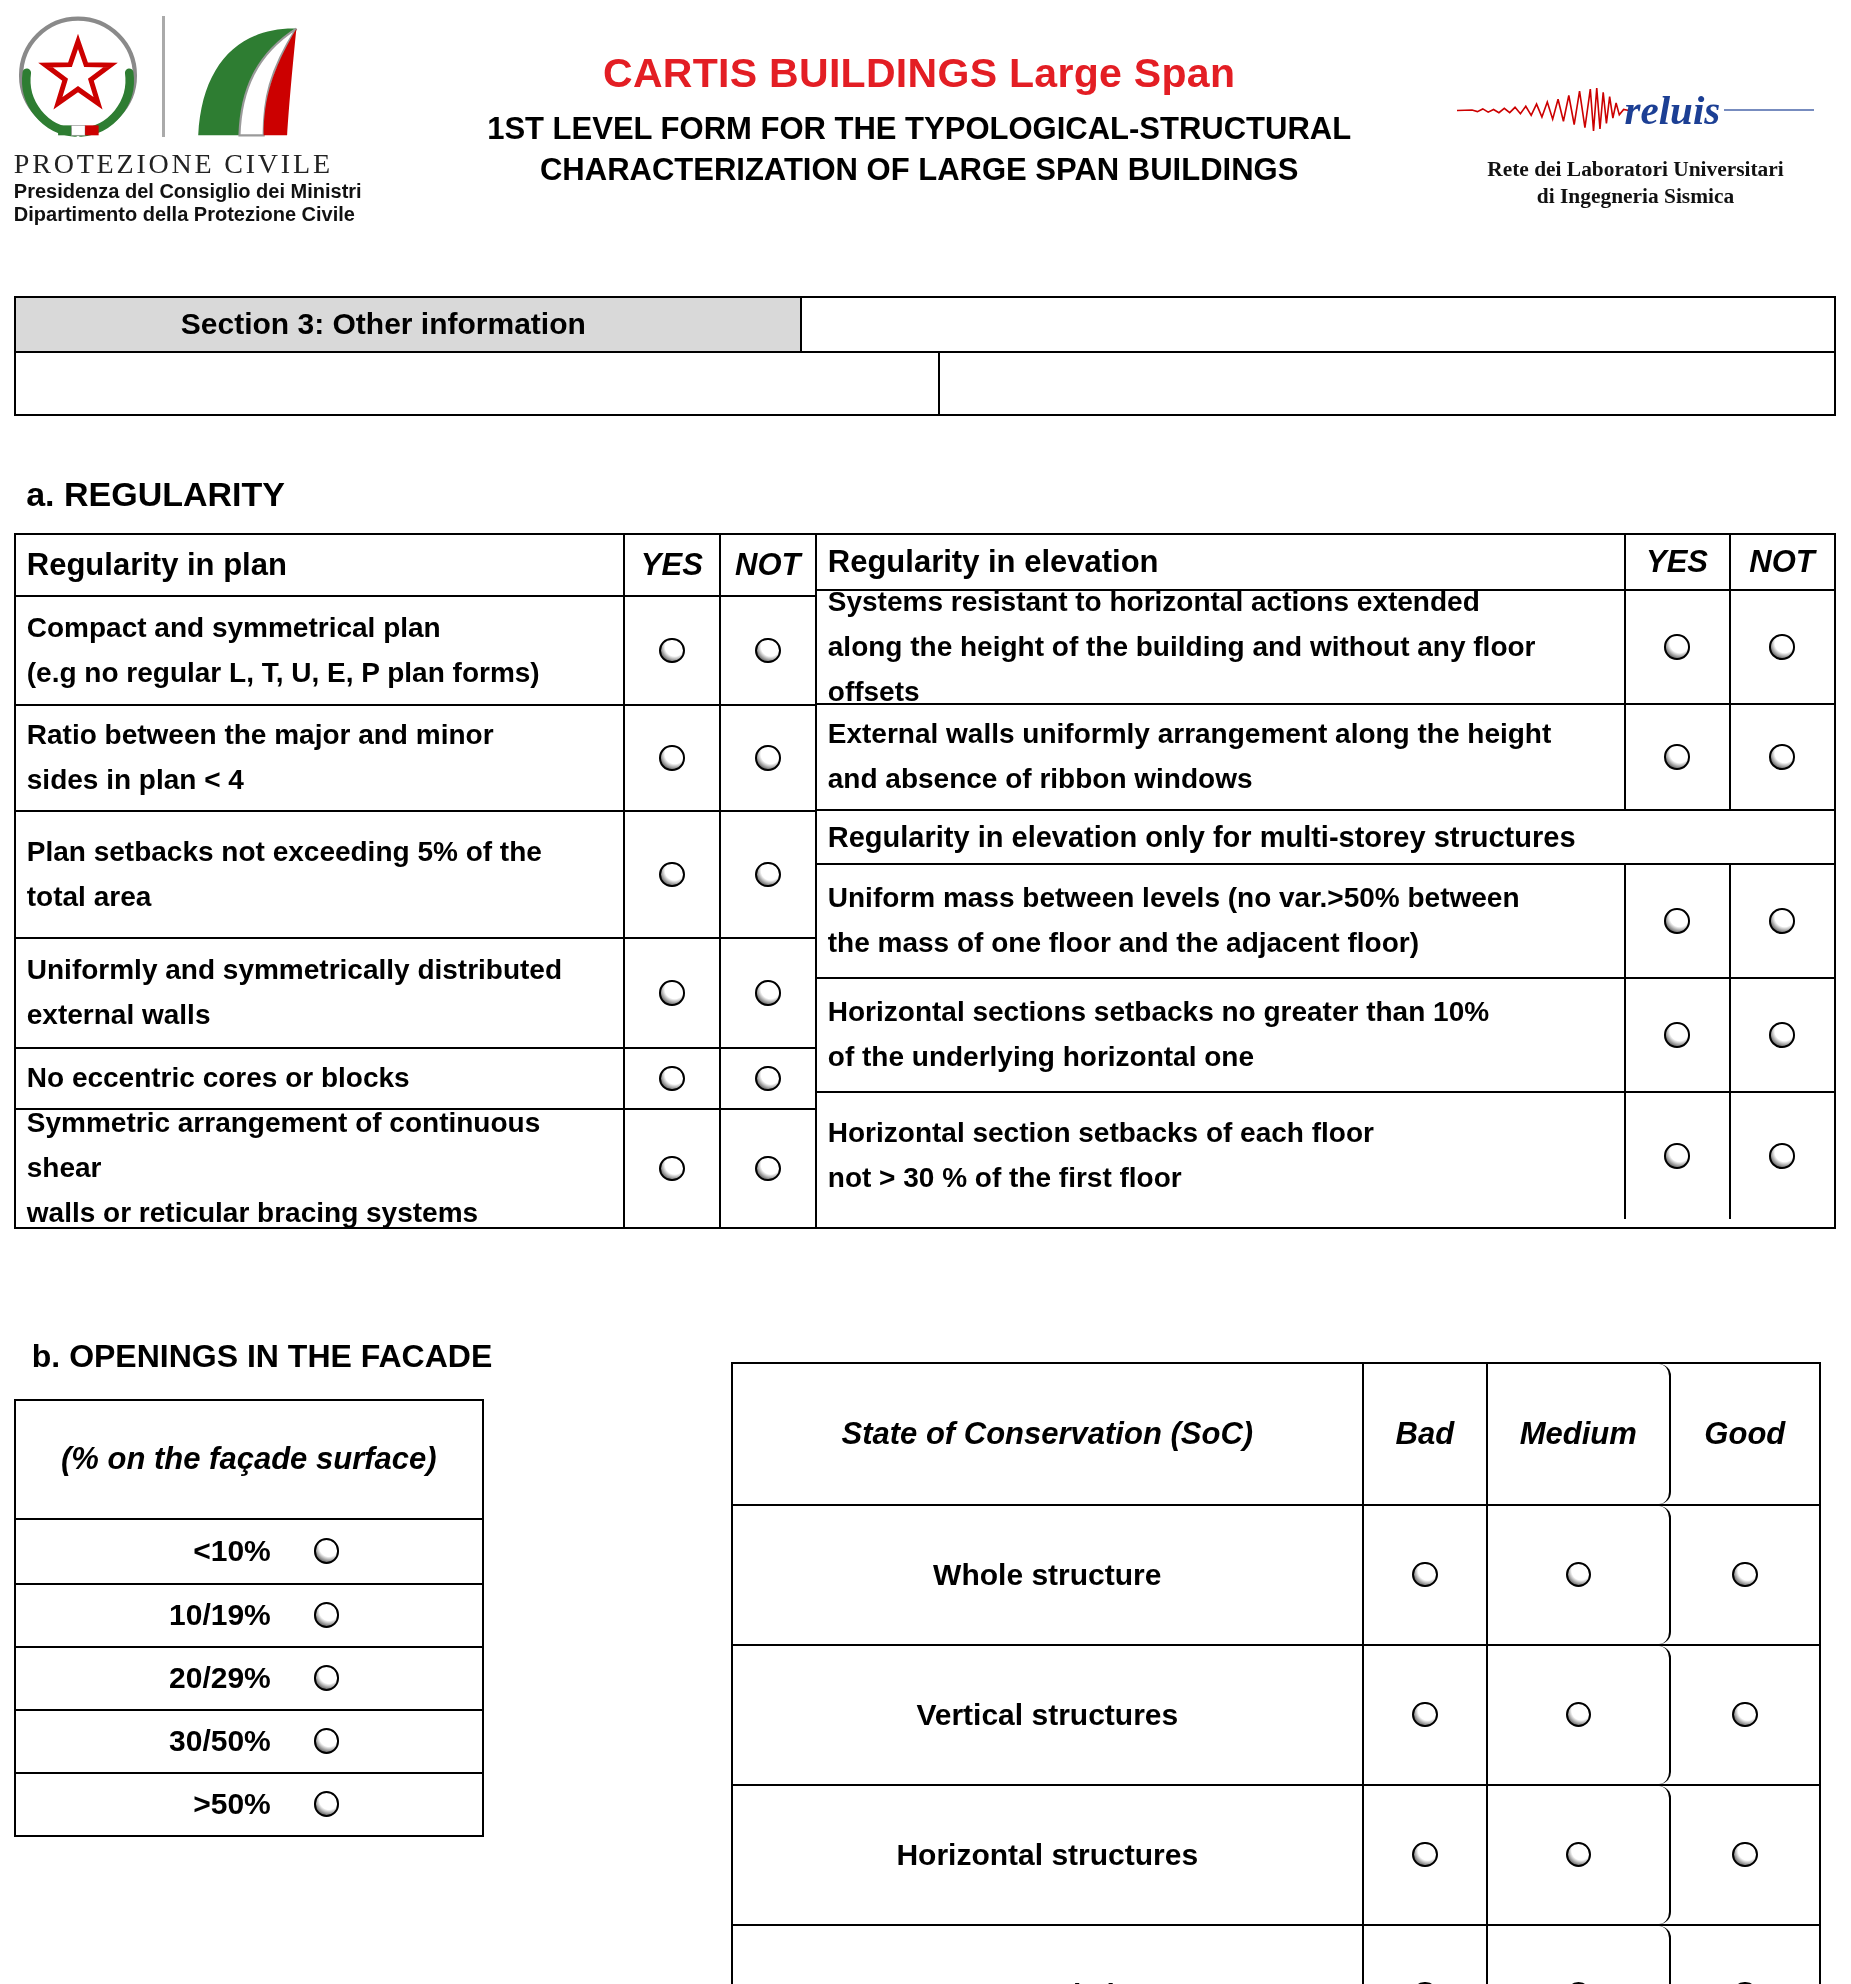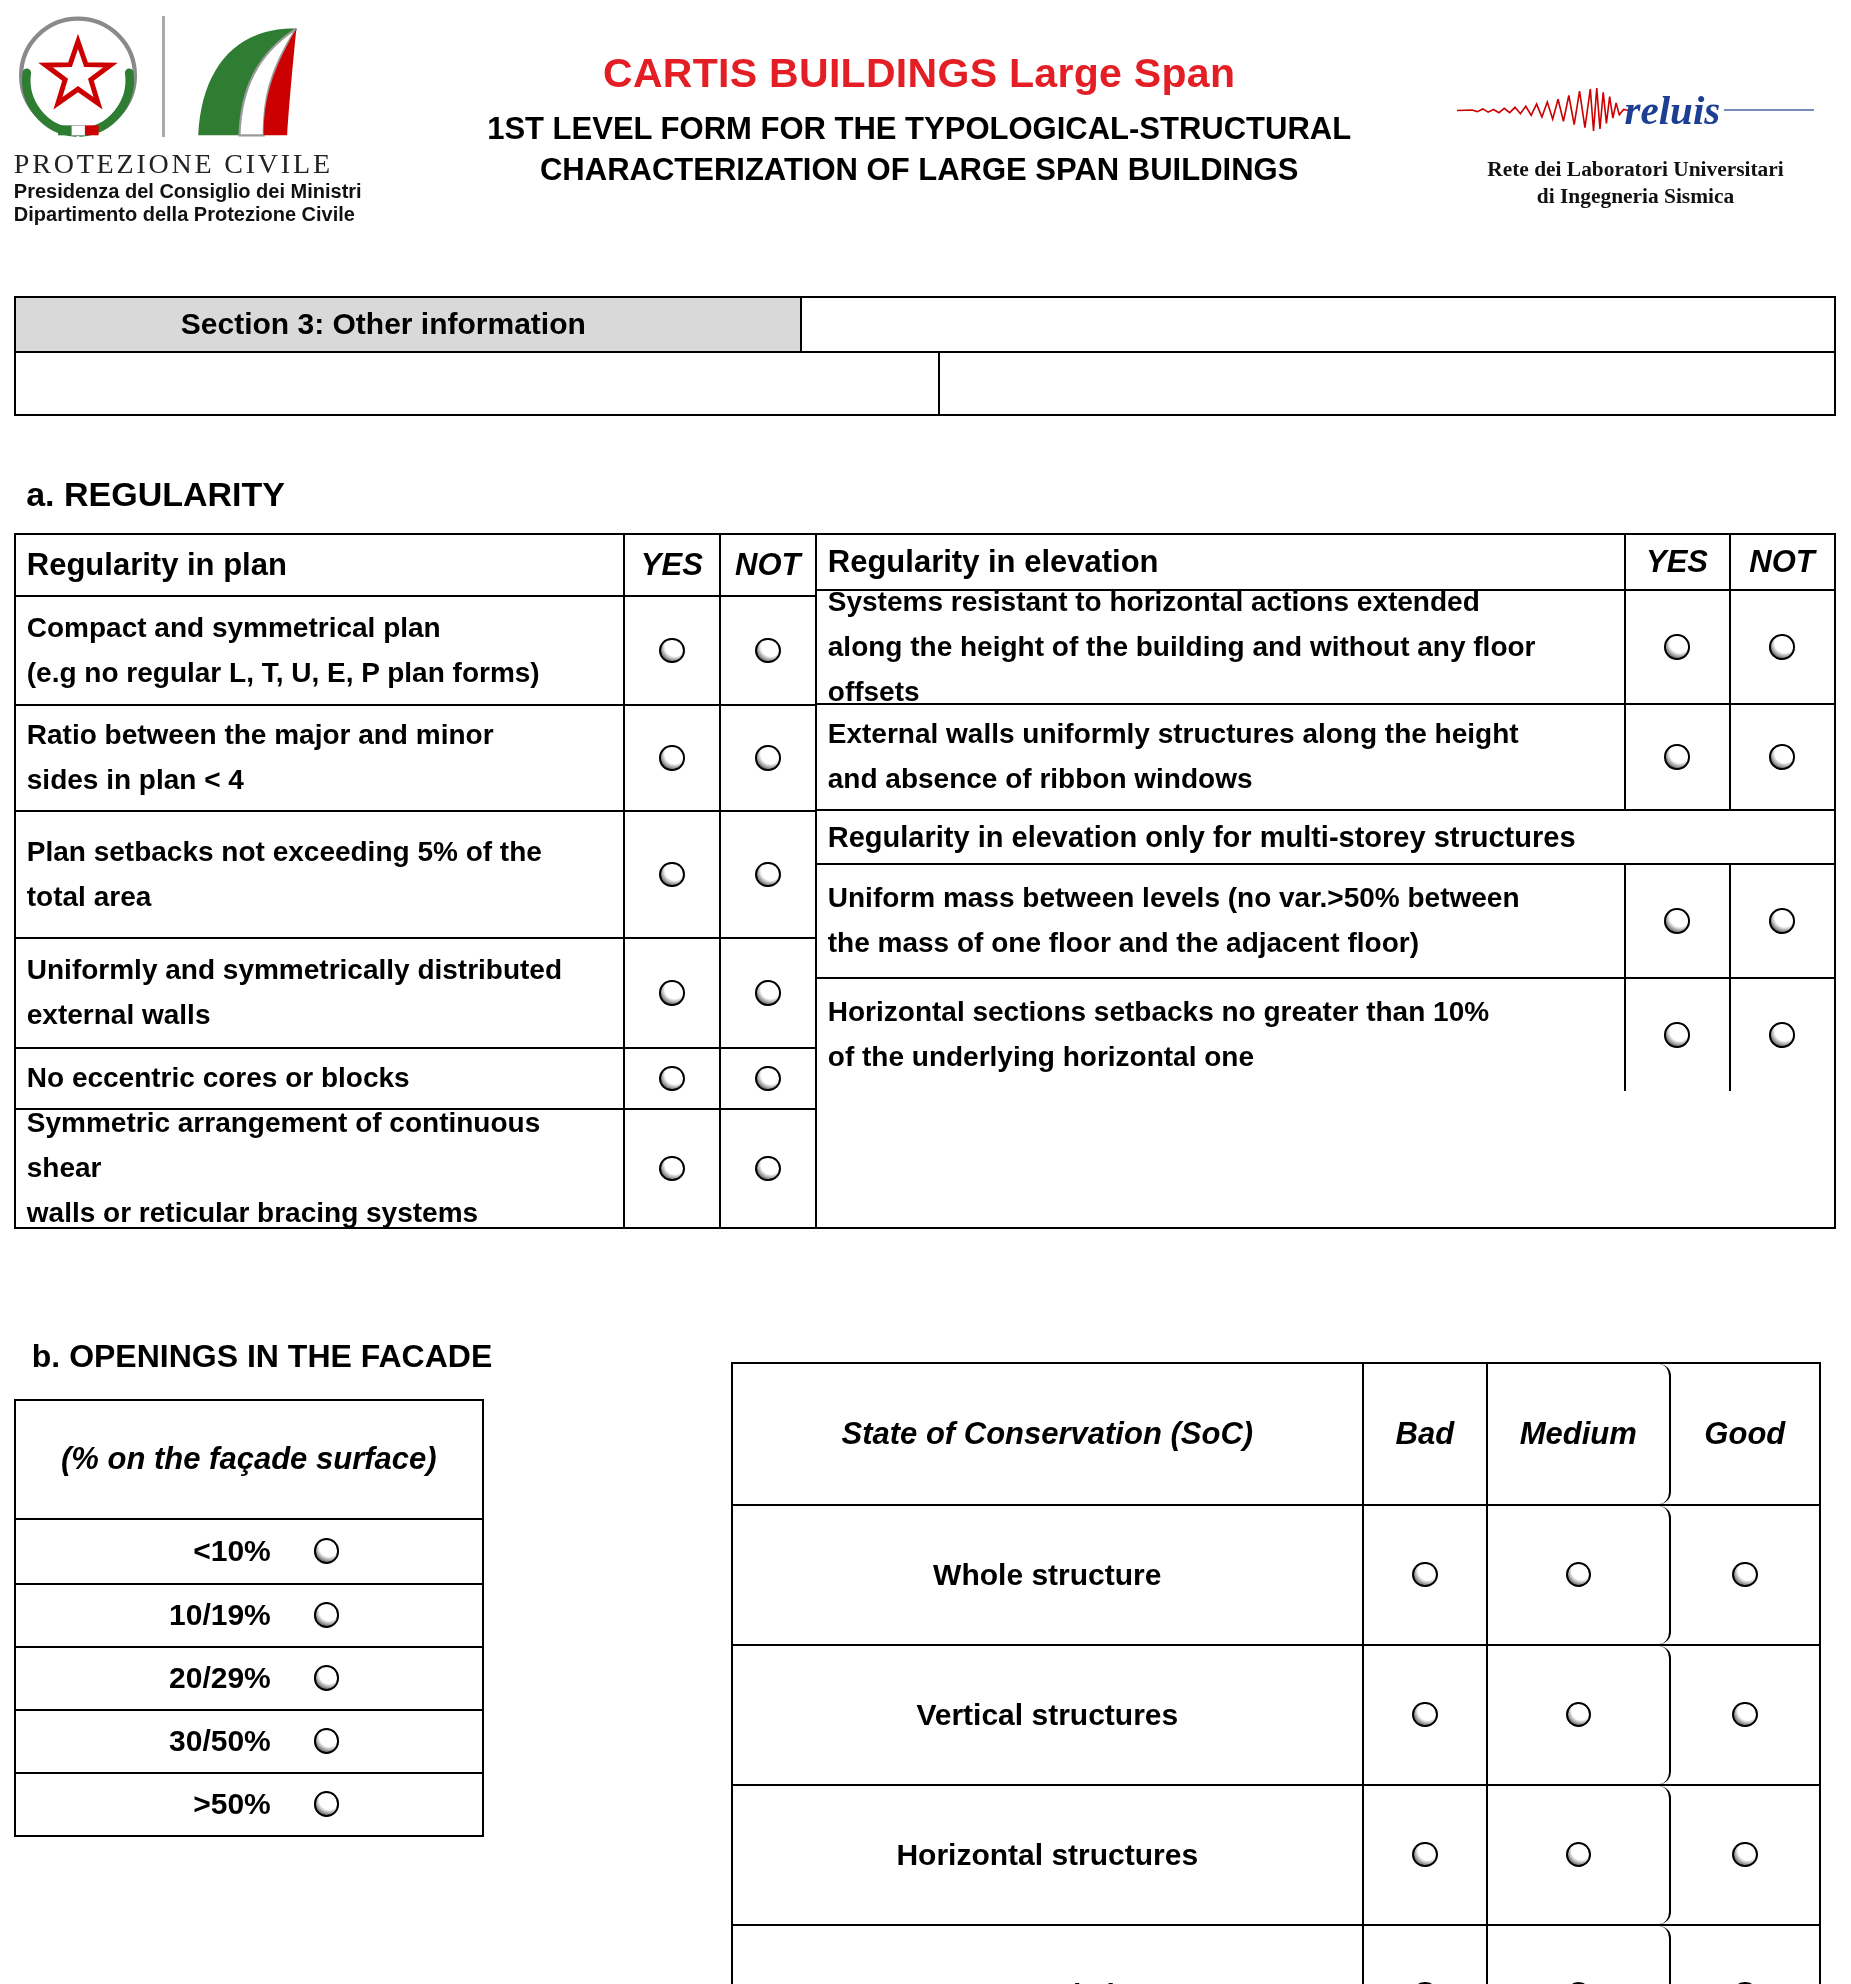--- a/index.html
+++ b/index.html
@@ -266,21 +266,21 @@
         <div class="ryn">
             <span class="radio"></span>
           </div>
         <div class="ryn">
             <span class="radio"></span>
           </div>
       </div>
 
       <div class="rrow" style="height:106px">
         <div class="rlabel">
-          <span>External walls uniformly structures along the height</span>
+          <span>External walls uniformly arrangement along the height</span>
           <span>and absence of ribbon windows</span>
         </div>
         <div class="ryn">
             <span class="radio"></span>
           </div>
         <div class="ryn">
             <span class="radio"></span>
           </div>
       </div>
 
@@ -307,20 +307,32 @@
           <span>of the underlying horizontal one</span>
         </div>
         <div class="ryn">
             <span class="radio"></span>
           </div>
         <div class="ryn">
             <span class="radio"></span>
           </div>
       </div>
 
+      <div class="rrow" style="height:128px">
+        <div class="rlabel">
+          <span>Horizontal section setbacks of each floor</span>
+          <span>not &gt; 30 % of the first floor</span>
+        </div>
+        <div class="ryn">
+            <span class="radio"></span>
+          </div>
+        <div class="ryn">
+            <span class="radio"></span>
+          </div>
+      </div>
     </div>
   </div>
 
   <div class="bottom">
 
     <div class="open-block">
       <div class="open-title">b. OPENINGS IN THE FACADE</div>
       <div class="open-table">
         <div class="open-head">(% on the façade surface)</div>
 

